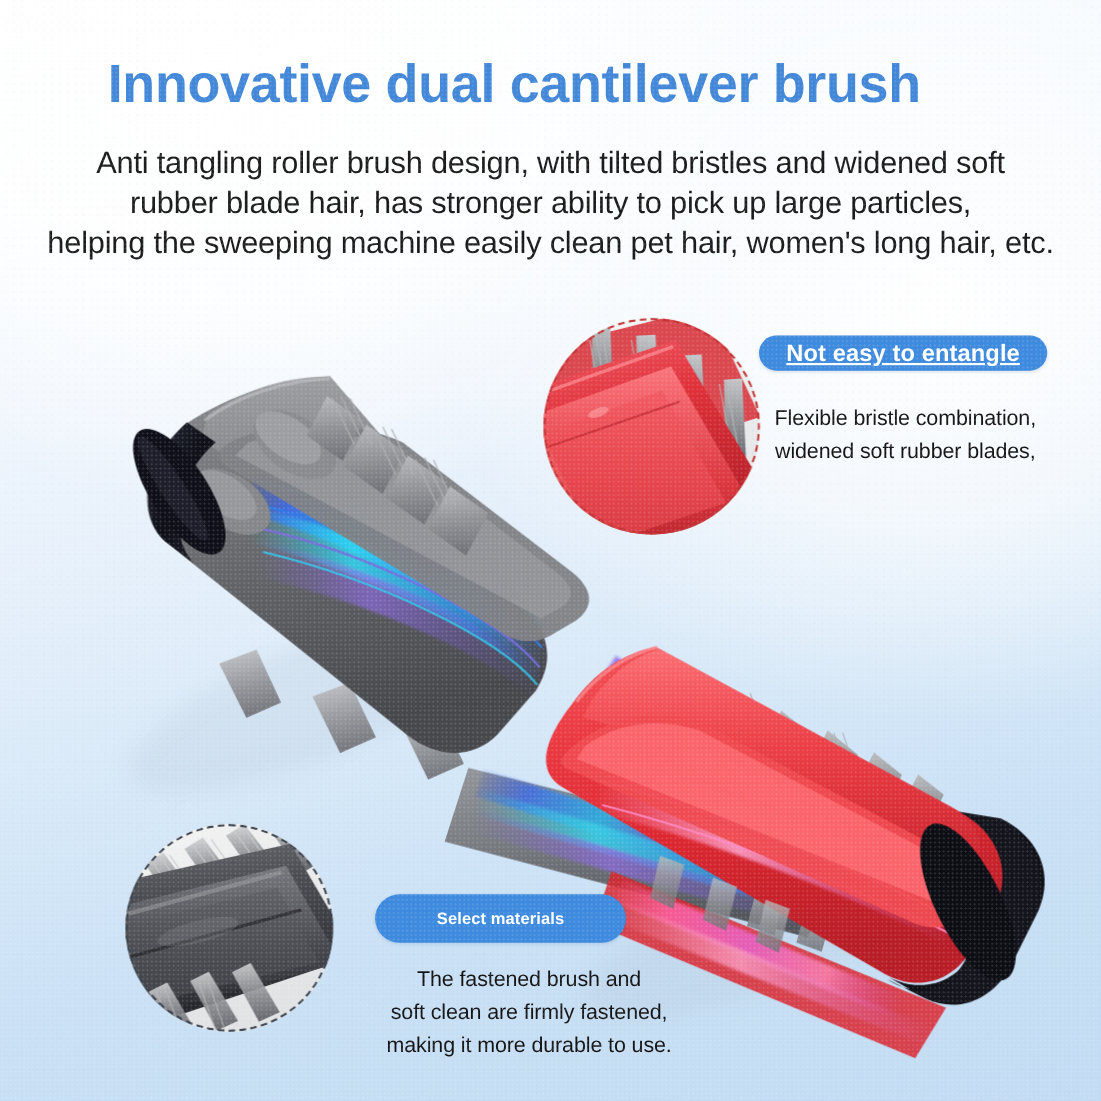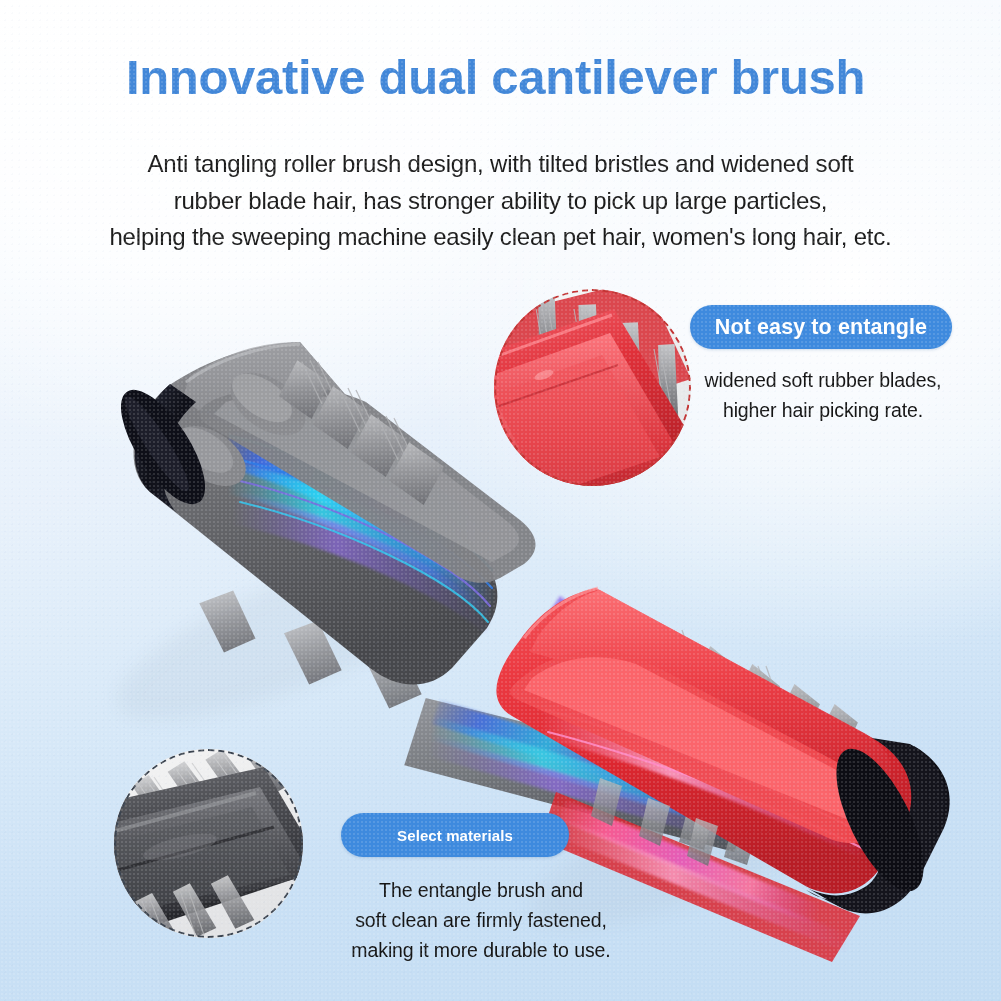--- a/index.html
+++ b/index.html
@@ -22,25 +22,25 @@
       radial-gradient(rgba(255,255,255,.65) 1px, transparent 1px),
       radial-gradient(rgba(150,180,210,.30) 1px, transparent 1px);
     background-size:4px 4px, 7px 7px;
     background-position:0 0, 2px 3px;
   }
 
   
   .title{
     position:absolute;top:52px;left:0;width:935px;text-align:center;
     font-size:49px;font-weight:bold;color:#4287d8;letter-spacing:-.3px;
-    line-height:1.05;white-space:nowrap;padding-left:28px;
+    line-height:1.05;white-space:nowrap;
   }
   .body-copy{
     position:absolute;top:130px;left:0;width:1001px;text-align:center;
-    color:#1b1b1b;font-size:24px;line-height:36.5px;letter-spacing:-.2px;margin-top:16px;
+    color:#1b1b1b;font-size:28px;line-height:36.5px;letter-spacing:-.2px;
   }
   .body-copy div{white-space:nowrap;}
 
   
   .art{position:absolute;inset:0;}
   .art svg{position:absolute;top:0;left:0;}
 
   
   .inset{
     position:absolute;border-radius:50%;overflow:hidden;
@@ -55,21 +55,21 @@
   .inset-gray .ring{border:2px dashed #3b4450;}
   .inset svg{position:absolute;top:0;left:0;}
 
   
   .badge{
     position:absolute;display:flex;align-items:center;justify-content:center;
     background:#3e8ade;color:#ffffff;border-radius:30px;
     font-weight:bold;letter-spacing:.1px;
     box-shadow:0 1px 3px rgba(40,90,150,.22);
   }
-  .badge-entangle{left:690px;top:305px;width:262px;height:44px;font-size:21.5px;}
+  .badge-entangle{left:690px;top:305px;width:262px;height:32px;font-size:21.5px;text-decoration:underline;}
   .badge-materials{left:341px;top:813px;width:228px;height:44px;font-size:15px;}
 
   .caption{
     position:absolute;text-align:center;color:#141414;
     font-size:19.5px;line-height:30px;letter-spacing:-.1px;
   }
   .caption div{white-space:nowrap;}
   .caption-entangle{left:684px;top:365px;width:278px;}
   .caption-materials{left:306px;top:875px;width:350px;}
 </style>
@@ -450,26 +450,26 @@
         <path d="M28,152 L42,188 M36,150 L50,186"></path>
         <path d="M66,142 L82,188 M74,140 L90,186"></path>
       </g>
     </svg>
     <div class="ring"></div>
   </div>
 
   <div class="badge badge-entangle">Not easy to entangle</div>
 
   <div class="caption caption-entangle">
+    <div>Flexible bristle combination,</div>
     <div>widened soft rubber blades,</div>
-    <div>higher hair picking rate.</div>
   </div>
 
   <div class="badge badge-materials">Select materials</div>
 
   <div class="caption caption-materials">
-    <div>The entangle brush and</div>
+    <div>The fastened brush and</div>
     <div>soft clean are firmly fastened,</div>
     <div>making it more durable to use.</div>
   </div>
 
   <div class="noise"></div>
 </div>
 
 </body></html>

